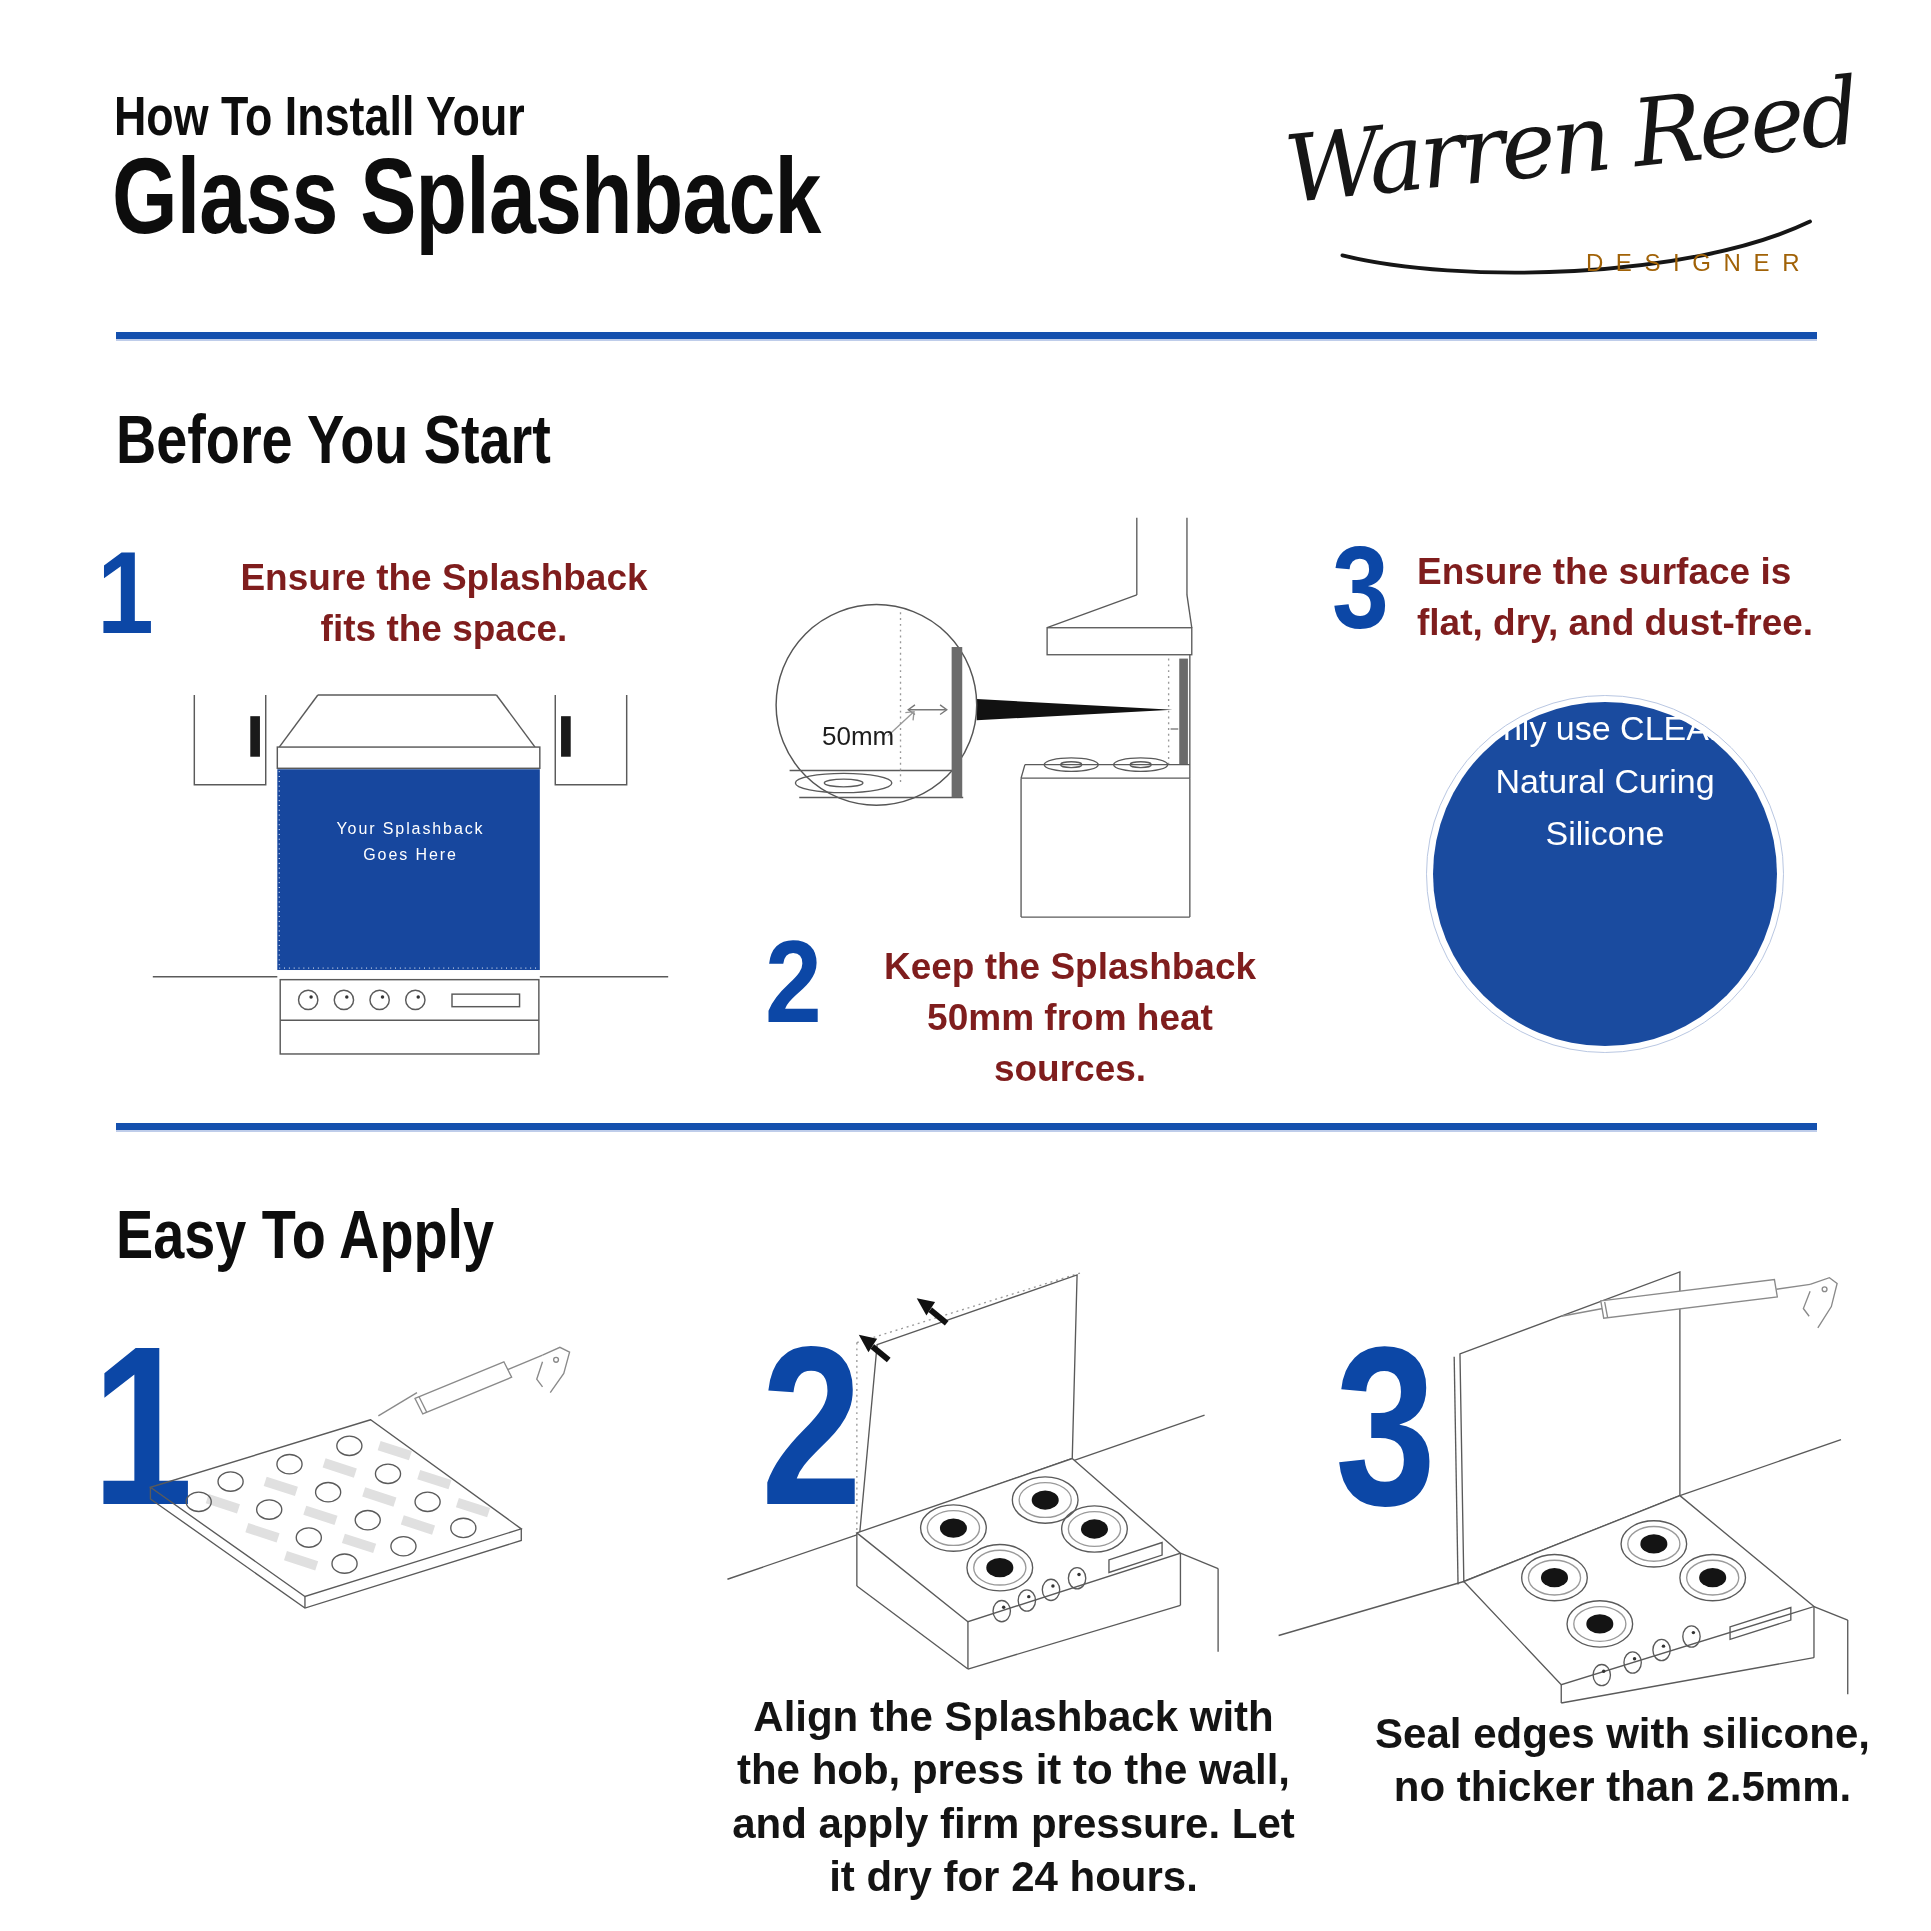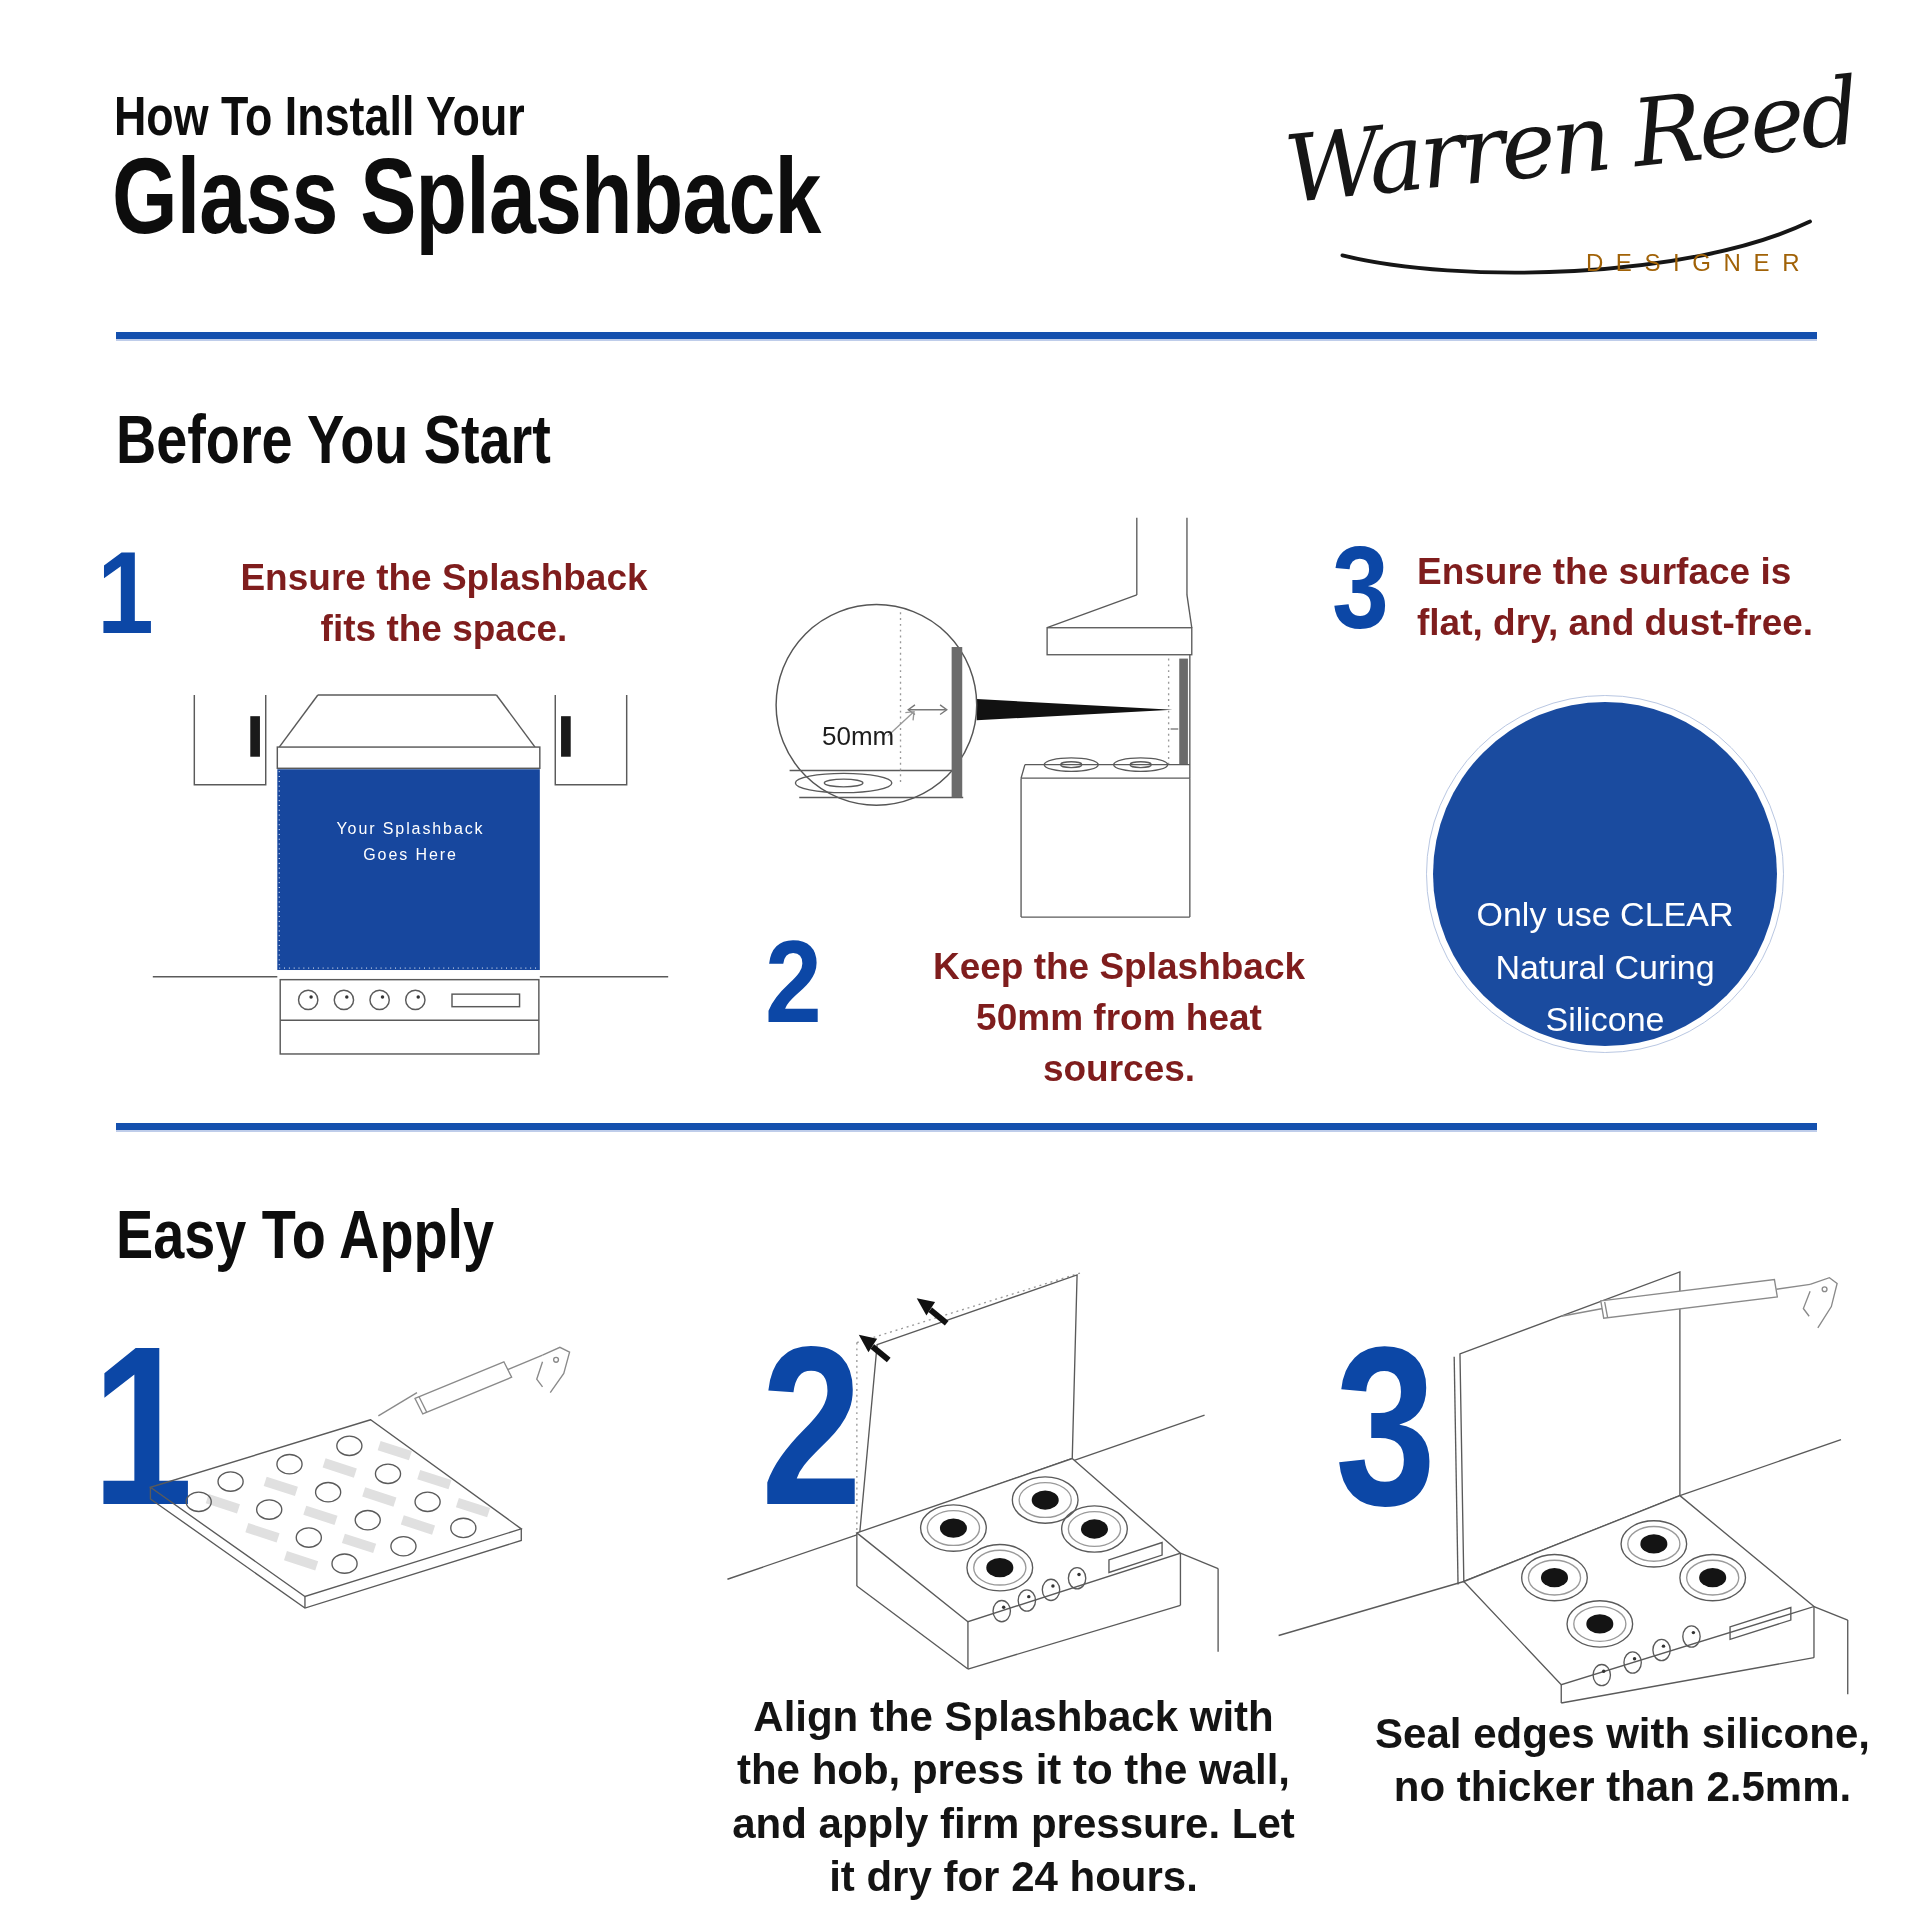--- a/index.html
+++ b/index.html
@@ -62,21 +62,21 @@
   
   .panel-label{
     left:280px;top:816px;width:261px;text-align:center;color:#ffffff;
     font-size:16px;font-weight:400;letter-spacing:1.9px;line-height:1.6;white-space:pre-line;
   }
   .gap-label{
     left:822px;top:709px;font-size:26px;font-weight:400;color:#1d1d1d;white-space:nowrap;margin-top:12px;
   }
   .callout-circle{
     left:1433px;top:702px;width:344px;height:344px;border-radius:50%;
-    background:var(--circle,#1A4B9F);display:flex;align-items:flex-end;justify-content:center;
+    background:var(--circle,#1A4B9F);display:flex;align-items:flex-start;justify-content:center;
   }
   .callout-circle::after{
     content:"";position:absolute;left:-6.8px;top:-6.8px;right:-6.8px;bottom:-6.8px;
     border-radius:50%;border:1.4px solid #b9c7e2;
   }
   .callout-text{
     color:#fff;font-size:34px;font-weight:400;line-height:1.55;text-align:center;
     white-space:pre-line;
   }
   svg{display:block;}
@@ -183,21 +183,21 @@
       <polyline points="178,200 171,205 178,210" stroke="#777"></polyline>
       <polyline points="204,200 211,205 204,210" stroke="#777"></polyline>
 
       <line x1="150" y1="232" x2="176" y2="208" stroke="#999"></line>
       <polyline points="168,208 177,207 176,216" stroke="#999"></polyline>
     </g>
   </svg>
   <div class="abs gap-label">50mm</div>
 
   <div class="abs step-num-top" style="left:765px;top:935px;">2</div>
-  <div class="abs step-text center" style="left:897px;top:941px;width:444px;">Keep the Splashback
+  <div class="abs step-text center" style="left:848px;top:941px;width:444px;">Keep the Splashback
 50mm from heat
 sources.</div>
 
   <div class="abs step-num-top" style="left:1332px;top:541px;">3</div>
   <div class="abs step-text" style="left:1417px;top:546px;width:463px;">Ensure the surface is
 flat, dry, and dust-free.</div>
 
   <div class="abs callout-circle">
     <div class="callout-text">Only use CLEAR
 Natural Curing

